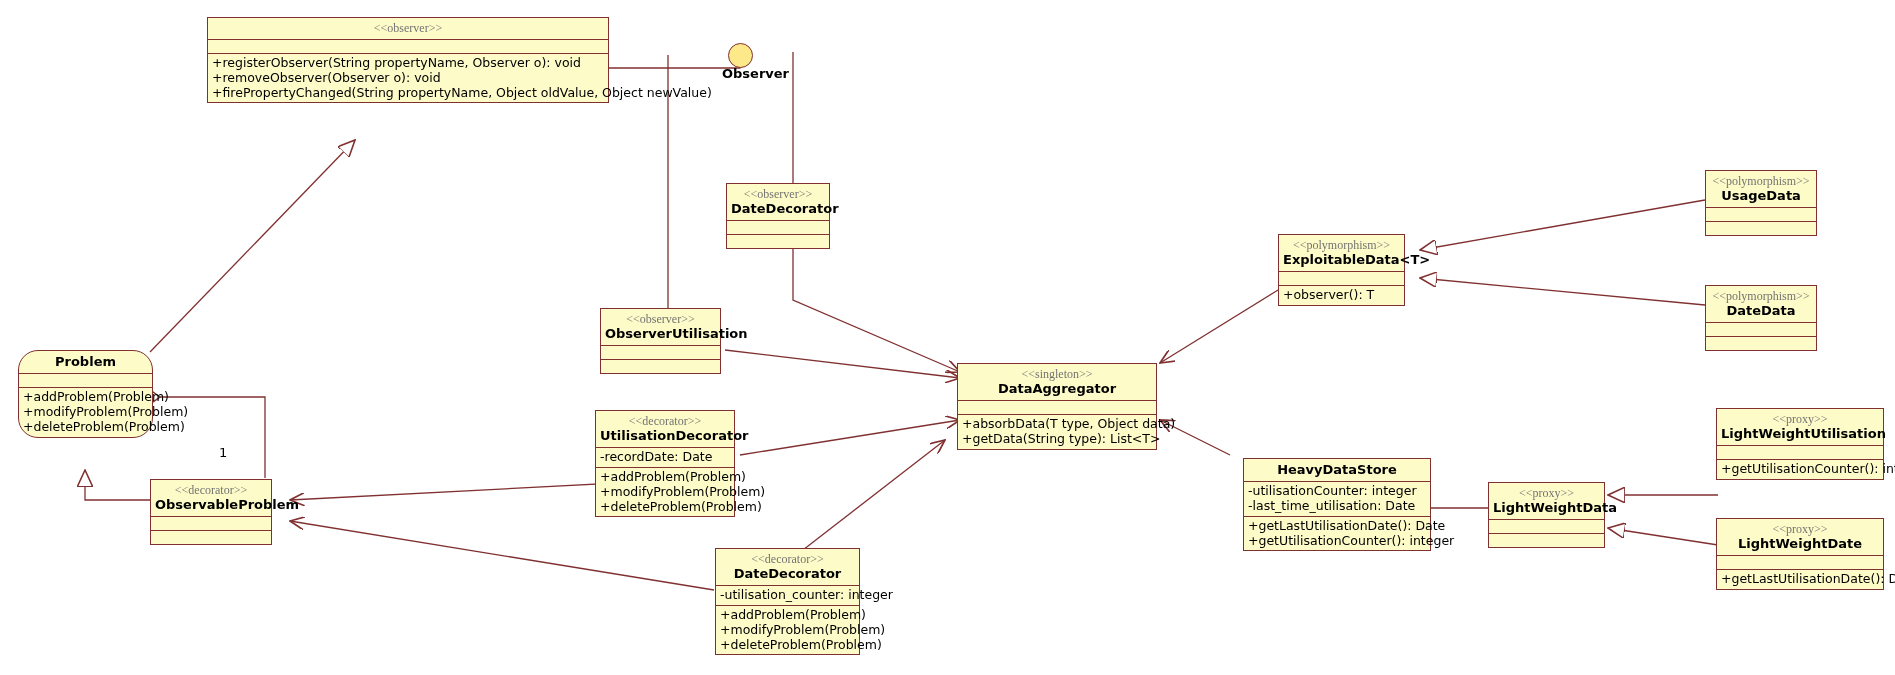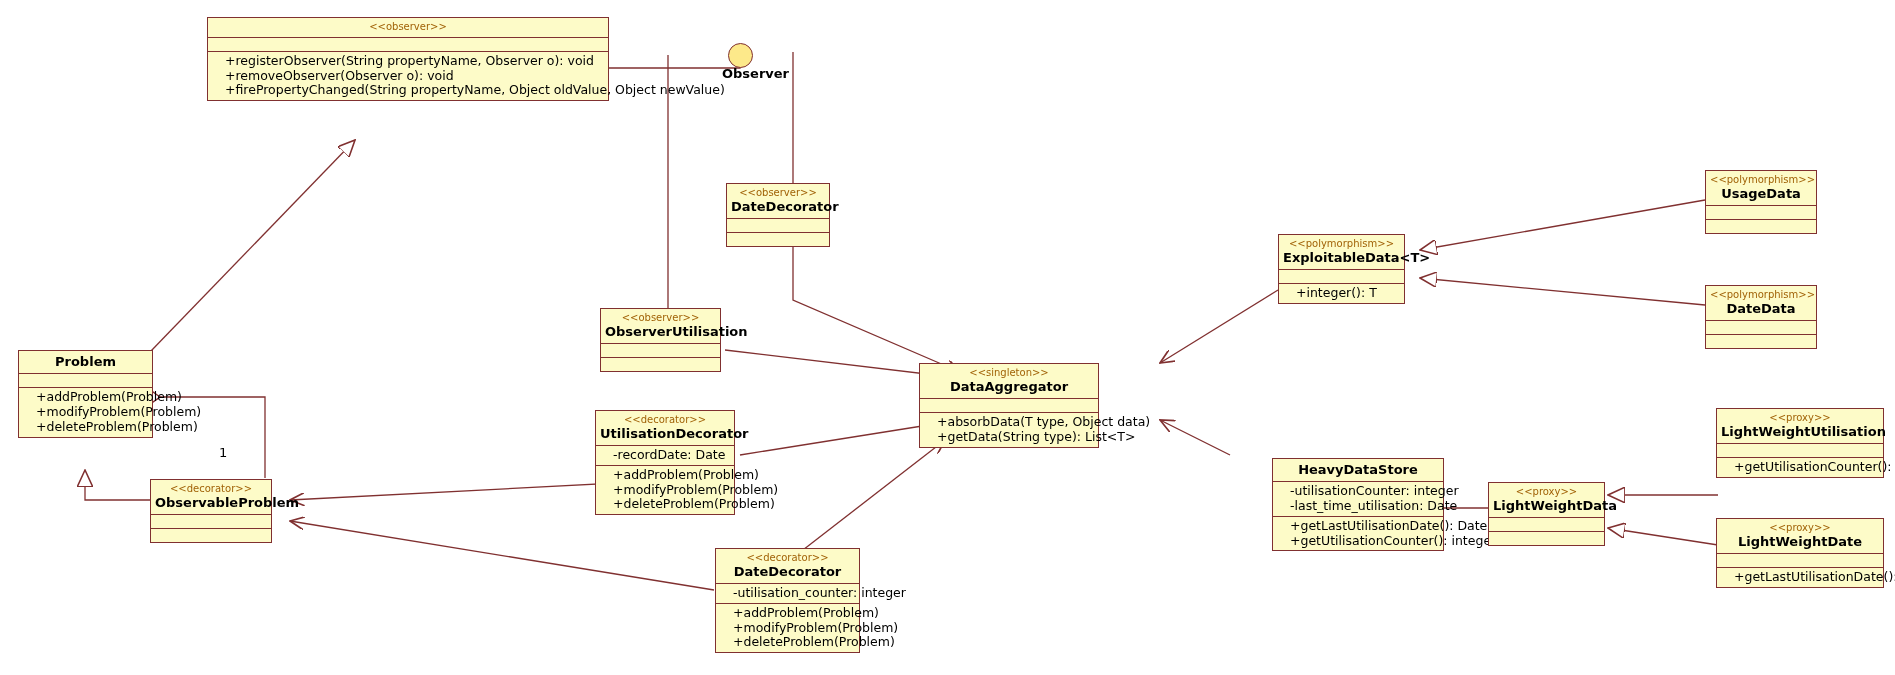--- a/index.html
+++ b/index.html
@@ -1,24 +1,24 @@
 <!DOCTYPE html>
 <html><head>
 <meta charset="utf-8">
 <style>
   html,body{margin:0;padding:0;background:#ffffff;}
   body{font-family:"DejaVu Sans","Liberation Sans",sans-serif;}
   #canvas{position:relative;width:1895px;height:675px;background:#ffffff;overflow:hidden;}
   svg#edges{position:absolute;left:0;top:0;width:1895px;height:675px;}
   .uml{position:absolute;box-sizing:border-box;border:1px solid #803030;background:#fdfbc8;
        color:#000;font-size:12.5px;line-height:1.18;}
-  .uml .sec{border-bottom:1px solid #803030;padding:2px 17px;}
+  .uml .sec{border-bottom:1px solid #803030;padding:2px 4px;}
   .uml .sec:last-child{border-bottom:none;}
   .uml .hdr{text-align:center;padding:3px 4px 4px 4px;}
-  .stereo{display:block;font-size:10px;color:#a16207;}
+  .stereo{display:block;font-size:12px;color:#737373;font-family:Liberation Serif, serif;}
   .cname{display:block;font-weight:bold;font-size:13px;color:#000;}
   .cname.abstract{}
   .empty{height:9px;padding:0;}
   .memb{display:block;white-space:nowrap;}
   .iface-circle{position:absolute;border:1.5px solid #803030;border-radius:50%;
       background:#fde98a;box-sizing:border-box;}
   .iface-label{position:absolute;font-weight:bold;font-size:13px;color:#000;white-space:nowrap;}
   .mult{position:absolute;font-size:13px;color:#000;}
 </style>
 </head>
@@ -110,21 +110,21 @@
 
   <div class="uml" style="left:600px;top:308px;width:121px;">
     <div class="sec hdr">
       <span class="stereo">&lt;&lt;observer&gt;&gt;</span>
       <span class="cname">ObserverUtilisation</span>
     </div>
     <div class="sec empty"></div>
     <div class="sec empty"></div>
   </div>
 
-  <div class="uml" style="left:18px;top:350px;width:135px;">
+  <div class="uml" style="left:18px;top:350px;width:135px;border-radius:20px;">
     <div class="sec hdr">
       <span class="cname">Problem</span>
     </div>
     <div class="sec empty"></div>
     <div class="sec">
       <span class="memb">+addProblem(Problem)</span>
       <span class="memb">+modifyProblem(Problem)</span>
       <span class="memb">+deleteProblem(Problem)</span>
     </div>
   </div>
@@ -163,40 +163,40 @@
     <div class="sec">
       <span class="memb">-utilisation_counter: integer</span>
     </div>
     <div class="sec">
       <span class="memb">+addProblem(Problem)</span>
       <span class="memb">+modifyProblem(Problem)</span>
       <span class="memb">+deleteProblem(Problem)</span>
     </div>
   </div>
 
-  <div class="uml" style="left:919px;top:363px;width:180px;">
+  <div class="uml" style="left:957px;top:363px;width:200px;">
     <div class="sec hdr">
       <span class="stereo">&lt;&lt;singleton&gt;&gt;</span>
       <span class="cname">DataAggregator</span>
     </div>
     <div class="sec empty"></div>
     <div class="sec">
       <span class="memb">+absorbData(T type, Object data)</span>
       <span class="memb">+getData(String type): List&lt;T&gt;</span>
     </div>
   </div>
 
   <div class="uml" style="left:1278px;top:234px;width:127px;">
     <div class="sec hdr">
       <span class="stereo">&lt;&lt;polymorphism&gt;&gt;</span>
       <span class="cname abstract">ExploitableData&lt;T&gt;</span>
     </div>
     <div class="sec empty"></div>
     <div class="sec">
-      <span class="memb">+integer(): T</span>
+      <span class="memb">+observer(): T</span>
     </div>
   </div>
 
   <div class="uml" style="left:1705px;top:170px;width:112px;">
     <div class="sec hdr">
       <span class="stereo">&lt;&lt;polymorphism&gt;&gt;</span>
       <span class="cname">UsageData</span>
     </div>
     <div class="sec empty"></div>
     <div class="sec empty"></div>
@@ -204,21 +204,21 @@
 
   <div class="uml" style="left:1705px;top:285px;width:112px;">
     <div class="sec hdr">
       <span class="stereo">&lt;&lt;polymorphism&gt;&gt;</span>
       <span class="cname">DateData</span>
     </div>
     <div class="sec empty"></div>
     <div class="sec empty"></div>
   </div>
 
-  <div class="uml" style="left:1272px;top:458px;width:172px;">
+  <div class="uml" style="left:1243px;top:458px;width:188px;">
     <div class="sec hdr">
       <span class="cname">HeavyDataStore</span>
     </div>
     <div class="sec">
       <span class="memb">-utilisationCounter: integer</span>
       <span class="memb">-last_time_utilisation: Date</span>
     </div>
     <div class="sec">
       <span class="memb">+getLastUtilisationDate(): Date</span>
       <span class="memb">+getUtilisationCounter(): integer</span>

